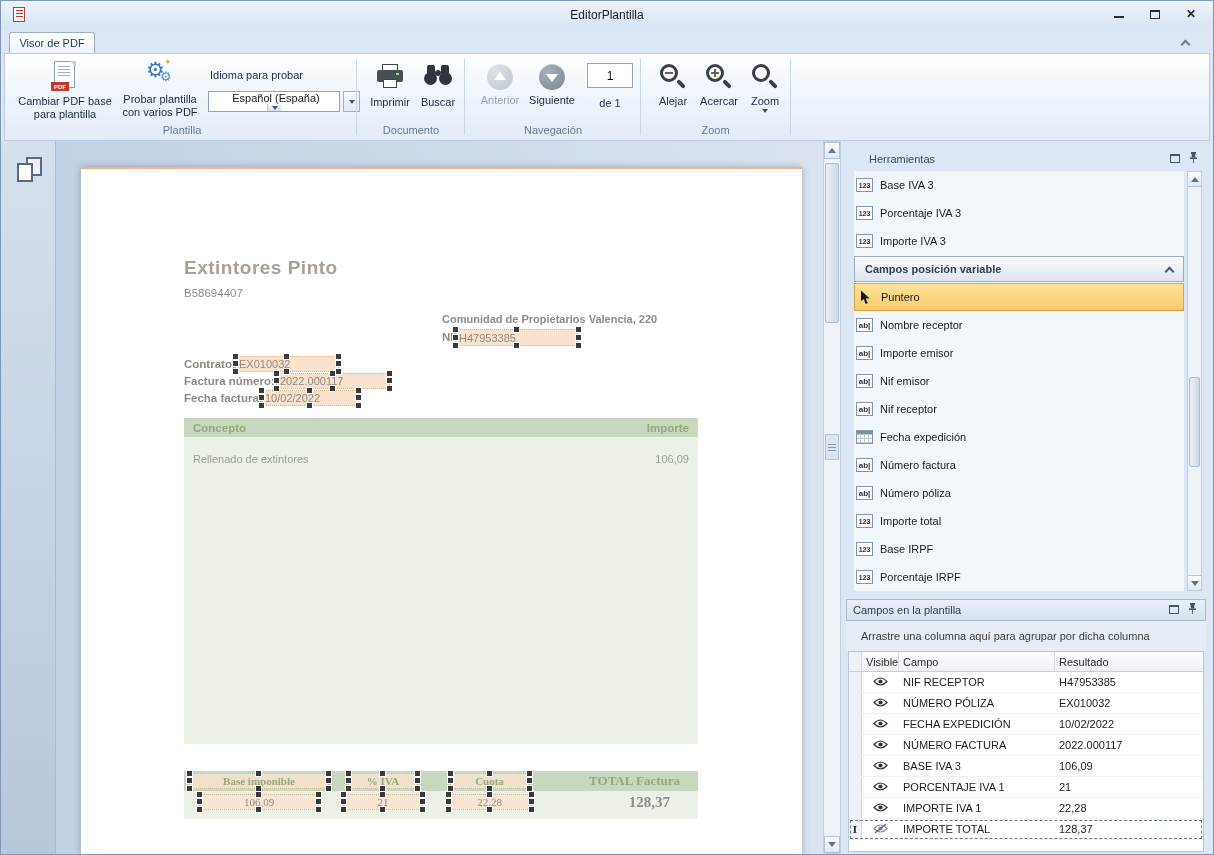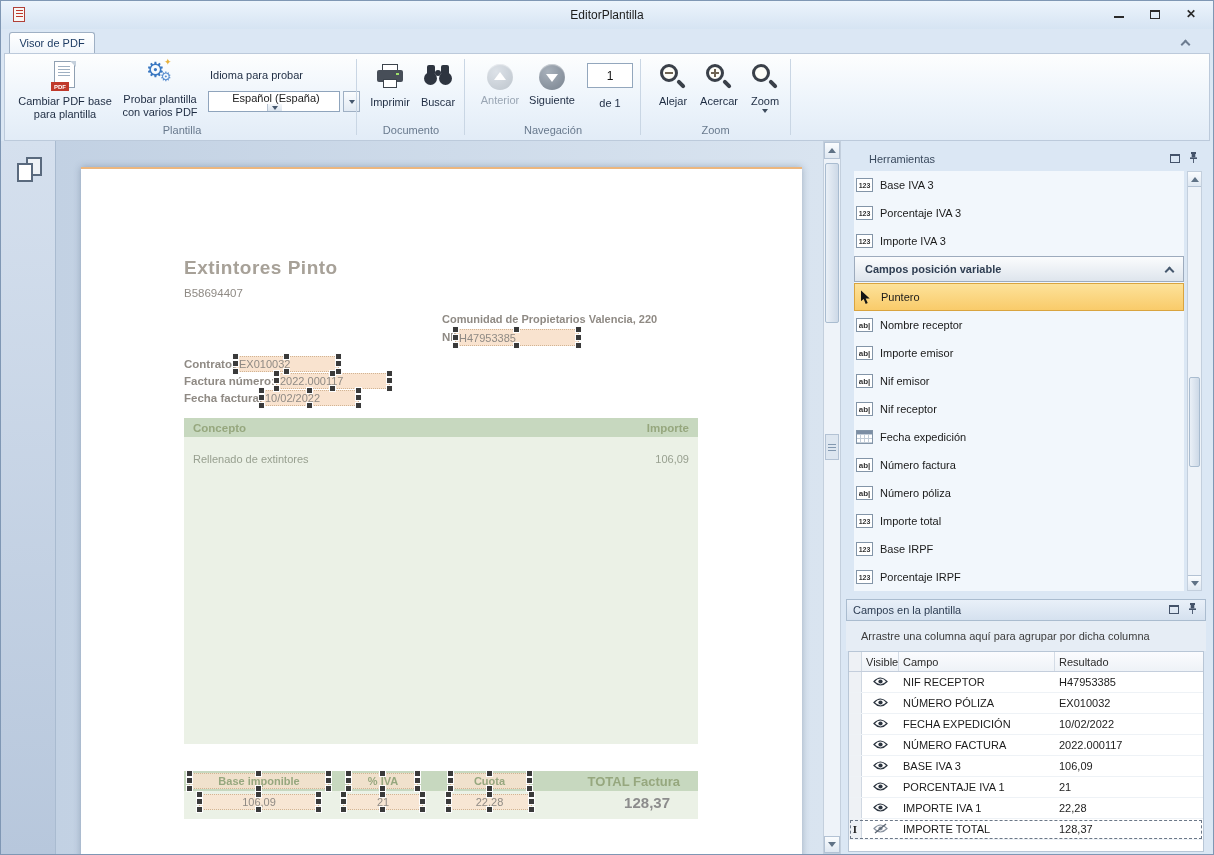--- a/index.html
+++ b/index.html
@@ -137,21 +137,21 @@
   .h-tl{left:-3px;top:-3px} .h-tm{left:50%;margin-left:-3px;top:-3px} .h-tr{right:-3px;top:-3px}
   .h-ml{left:-3px;top:50%;margin-top:-3px} .h-mr{right:-3px;top:50%;margin-top:-3px}
   .h-bl{left:-3px;bottom:-3px} .h-bm{left:50%;margin-left:-3px;bottom:-3px} .h-br{right:-3px;bottom:-3px}
 
   .concept-table { position:absolute; left:103px; top:249px; width:514px; }
   .ct-header { height:19px; background:#c7d8bf; display:flex; align-items:center; justify-content:space-between;
                padding:0 9px; color:#96a77e; font-weight:bold; font-size:11.5px; }
   .ct-body { height:307px; background:#ebf1e6; position:relative; }
   .ct-row { position:absolute; left:0; right:0; top:16px; display:flex; justify-content:space-between; padding:0 9px; color:#98a090; }
 
-  .summary { position:absolute; left:103px; top:602px; width:514px; }
+  .summary { position:absolute; left:103px; top:602px; width:514px;font-family:Liberation Serif, serif; }
   .sum-header { height:20px; background:#c7d8bf; display:flex; }
   .sum-body { height:28px; background:#ebf1e6; display:flex; }
   .sc { display:flex; align-items:center; justify-content:center; position:relative; }
   .sc.c1 { width:150px; } .sc.c2 { width:98px; } .sc.c3 { width:115px; } .sc.c4 { width:151px; }
   .sum-header .fbox.inline { color:#96a77e; font-weight:bold; height:16px; }
   .sum-body .fbox.inline { height:16px; align-self:flex-start; margin-top:3px; }
   .lb1 { width:140px; } .lb2 { width:70px; } .lb3 { width:80px; }
   .vb1 { width:120px; } .vb2 { width:80px; } .vb3 { width:84px; }
   .total-label { justify-content:flex-end; padding-right:18px; color:#96a77e; font-weight:bold; font-size:13px; }
   .total-value { justify-content:flex-end; padding-right:28px; color:#8c8c8c; font-weight:bold; font-size:15px; align-items:flex-start; padding-top:3px; }

